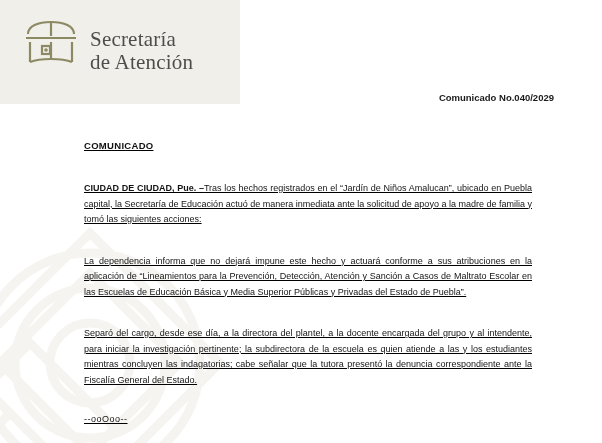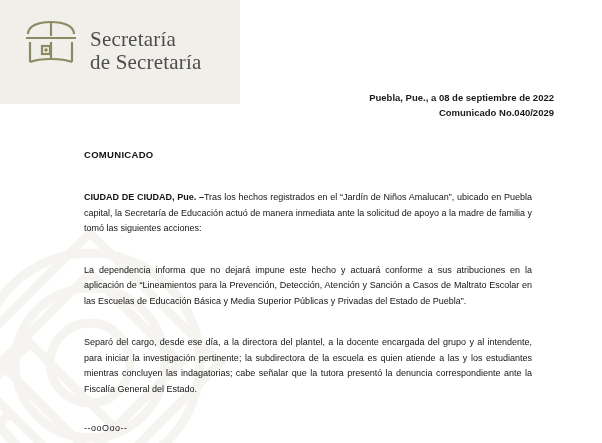--- a/index.html
+++ b/index.html
@@ -85,23 +85,24 @@
     text-align: right;
     font-size: 9.5px;
     font-weight: bold;
     color: #1a1a1a;
     line-height: 15px;
   }
 
   
   .content {
     position: absolute;
-    top: 149px;
+    top: 140px;
     left: 84px;
     width: 448px;
+    text-decoration: underline;
   }
   .comunicado-title {
     font-size: 9.5px;
     font-weight: bold;
     color: #111111;
     letter-spacing: 0.3px;
     margin-bottom: 30px;
   }
   .para {
     font-size: 9px;
@@ -151,26 +152,25 @@
           <path d="M10 48 C20 44, 42 44, 52 48"></path>
           <path d="M31 28 L31 46"></path>
           <rect x="22" y="32" width="8" height="8"></rect>
         </g>
         <circle cx="26" cy="36" r="1.8" fill="#8c8a63"></circle>
       </svg>
     </div>
 
     <div class="brand">
       <div class="brand-line1">Secretaría</div>
-      <div class="brand-line2">de Secretaría</div>
+      <div class="brand-line2">de Atención</div>
     </div>
   </div>
 
   <div class="doc-meta">
-    <div>Puebla, Pue., a 08 de septiembre de 2022</div>
     <div>Comunicado No.040/2029</div>
   </div>
 
   <div class="content">
     <div class="comunicado-title">COMUNICADO</div>
 
     <div class="para lead"><b>CIUDAD DE CIUDAD, Pue. –</b><span>Tras los hechos registrados en el “Jardín de Niños Amalucan”, ubicado en Puebla capital, la Secretaría de Educación actuó de manera inmediata ante la solicitud de apoyo a la madre de familia y tomó las siguientes acciones:</span></div>
 
     <div class="para">La dependencia informa que no dejará impune este hecho y actuará conforme a sus atribuciones en la aplicación de “Lineamientos para la Prevención, Detección, Atención y Sanción a Casos de Maltrato Escolar en las Escuelas de Educación Básica y Media Superior Públicas y Privadas del Estado de Puebla”.</div>
 

